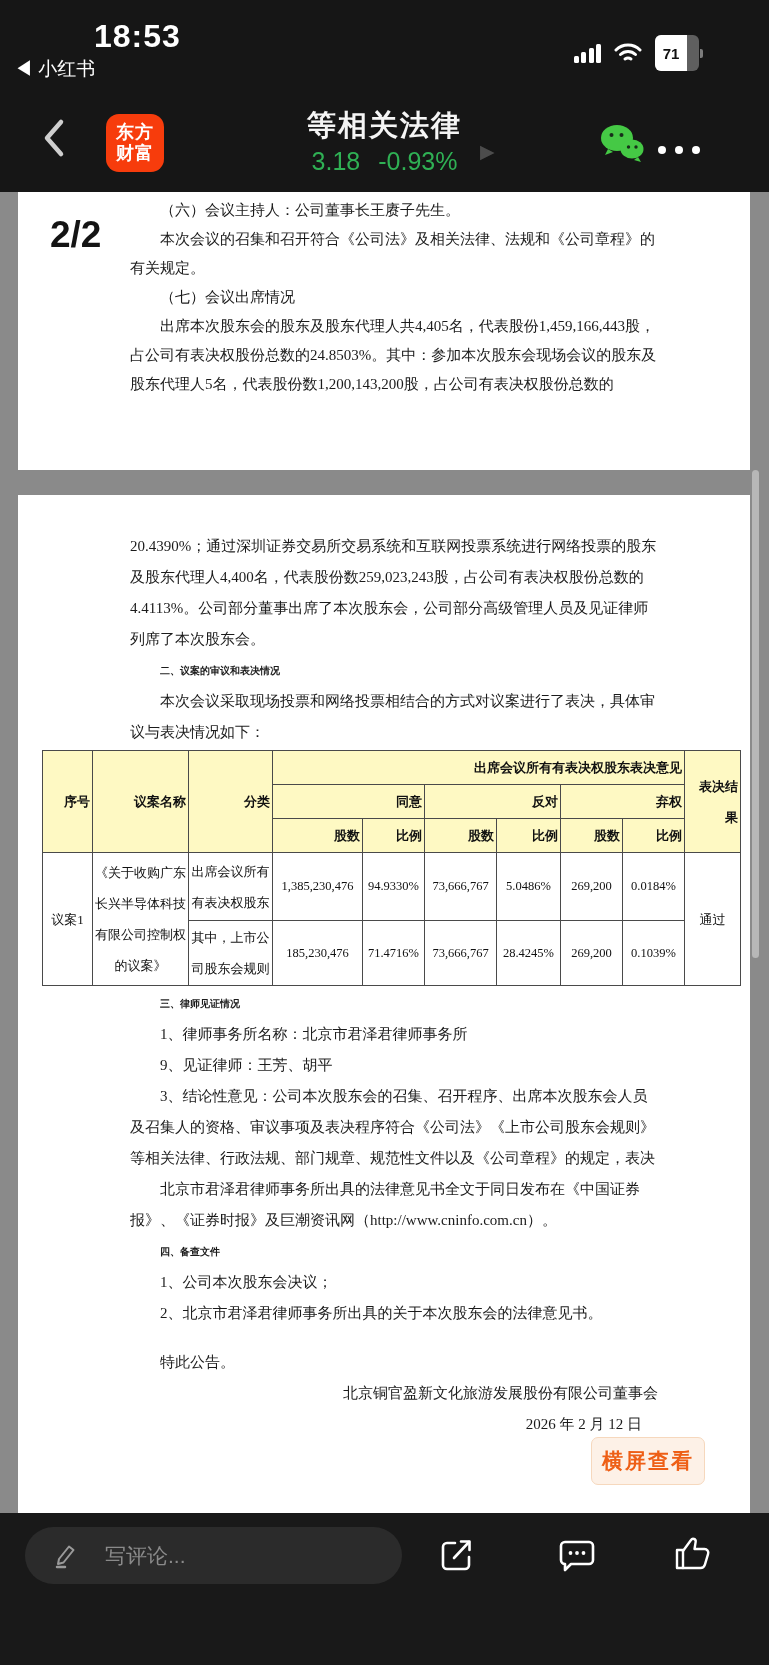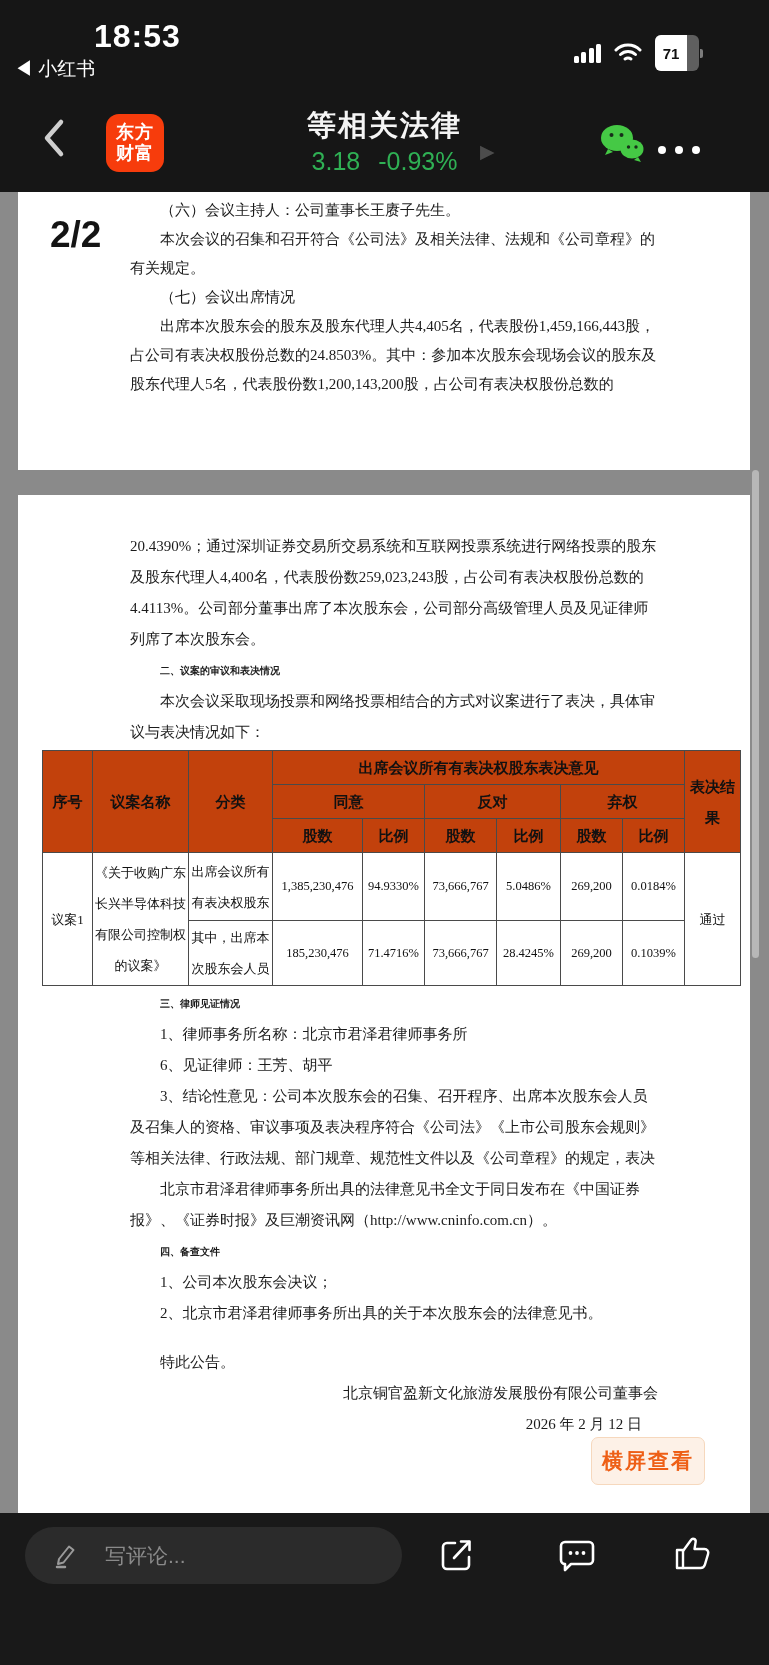--- a/index.html
+++ b/index.html
@@ -48,21 +48,21 @@
   .dl{ white-space:nowrap; }
   .ind{ text-indent:30px; }
   .sec-title{ font-weight:700; font-family:"Liberation Sans",sans-serif; font-size:10px; }
   .sig-line{ text-align:right; padding-right:12px; white-space:nowrap; }
   .date-line{ text-align:right; padding-right:28px; white-space:nowrap; }
   .closing{ margin-top:18px; }
   
   .vote-table{ margin:2px 0 2px -88px; width:698px; border-collapse:collapse; table-layout:fixed;
     font-family:"Liberation Serif","DejaVu Serif",serif; font-size:13px; color:#111; }
   .vote-table td,.vote-table th{ border:1px solid #4a4a4a; text-align:center; vertical-align:middle; padding:1px 2px; font-weight:normal; }
-  .vote-table thead td{ background:#c2410c; font-weight:700; font-family:"Liberation Sans",sans-serif; font-size:15px; }
+  .vote-table thead td{ background:#fef9c3; font-weight:700; font-family:"Liberation Sans",sans-serif; font-size:13px;text-align:right; }
   .th-result{ padding:0 15px; }
   .num-cell{ font-size:12.5px; }
   .row-s1 td{ height:68px; }
   .row-s2 td{ height:60px; }
   .cat-cell{ text-align:left; padding-left:6px; }
   .name-cell{ padding:0 5px; }
   
   .landscape-btn{ position:absolute; right:45px; top:942px; width:114px; height:48px; background:#fdf1e7;
     border:1px solid #f6d8bd; border-radius:7px; color:#ee5f16; font-size:21px; font-weight:700;
     letter-spacing:2px; display:flex; align-items:center; justify-content:center; cursor:pointer;
@@ -209,34 +209,34 @@
               <td class="cat-cell">出席会议所有有表决权股东</td>
               <td class="num-cell">1,385,230,476</td>
               <td class="num-cell">94.9330%</td>
               <td class="num-cell">73,666,767</td>
               <td class="num-cell">5.0486%</td>
               <td class="num-cell">269,200</td>
               <td class="num-cell">0.0184%</td>
               <td rowspan="2">通过</td>
             </tr>
             <tr class="row-s2">
-              <td class="cat-cell">其中，出席本次股东会人员</td>
+              <td class="cat-cell">其中，上市公司股东会规则</td>
               <td class="num-cell">185,230,476</td>
               <td class="num-cell">71.4716%</td>
               <td class="num-cell">73,666,767</td>
               <td class="num-cell">28.4245%</td>
               <td class="num-cell">269,200</td>
               <td class="num-cell">0.1039%</td>
             </tr>
           </tbody>
         </table>
 
         <div class="dl ind sec-title">三、律师见证情况</div>
         <div class="dl ind">1、律师事务所名称：北京市君泽君律师事务所</div>
-        <div class="dl ind">6、见证律师：王芳、胡平</div>
+        <div class="dl ind">9、见证律师：王芳、胡平</div>
         <div class="dl ind">3、结论性意见：公司本次股东会的召集、召开程序、出席本次股东会人员</div>
         <div class="dl">及召集人的资格、审议事项及表决程序符合《公司法》《上市公司股东会规则》</div>
         <div class="dl">等相关法律、行政法规、部门规章、规范性文件以及《公司章程》的规定，表决</div>
         <div class="dl ind">北京市君泽君律师事务所出具的法律意见书全文于同日发布在《中国证券</div>
         <div class="dl">报》、《证券时报》及巨潮资讯网（http://www.cninfo.com.cn）。</div>
         <div class="dl ind sec-title">四、备查文件</div>
         <div class="dl ind">1、公司本次股东会决议；</div>
         <div class="dl ind">2、北京市君泽君律师事务所出具的关于本次股东会的法律意见书。</div>
         <div class="dl ind closing">特此公告。</div>
         <div class="dl sig-line">北京铜官盈新文化旅游发展股份有限公司董事会</div>

